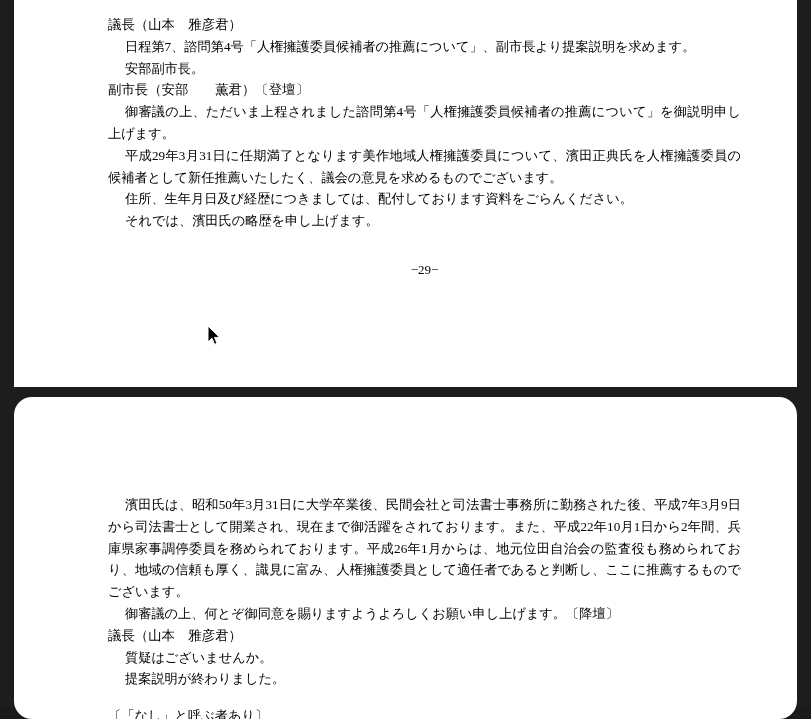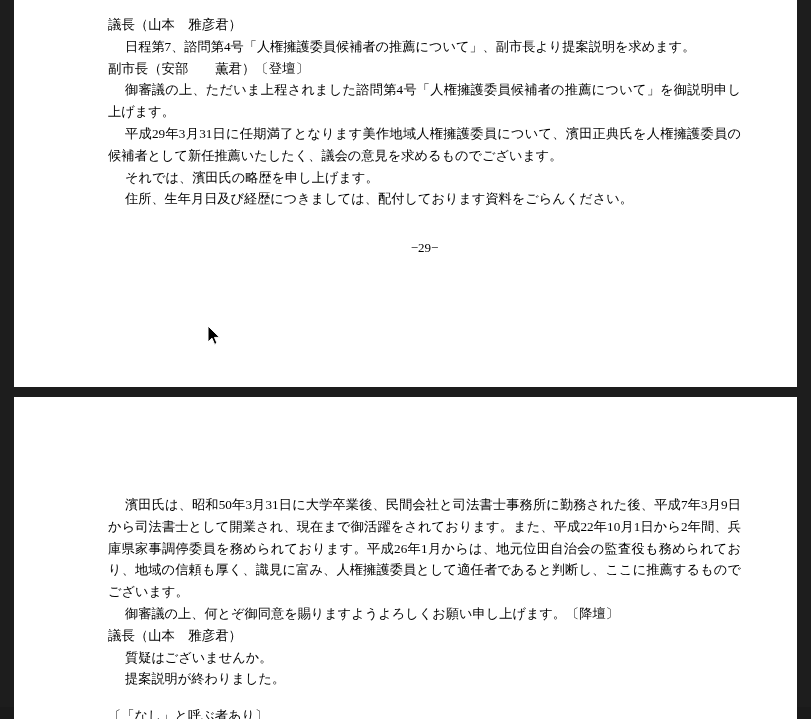--- a/index.html
+++ b/index.html
@@ -77,35 +77,37 @@
     pointer-events: none;
   }
   .cursor svg { display: block; }
   .centered {
     font-size: 13.2px;
     color: #000;
     margin-top: 17px;
   }
   .clip-bottom {
     overflow: hidden;
+    border-radius: 18px;
   }
 </style>
 </head>
 <body>
 
 <div class="viewer">
 
   <div class="page page-1">
     <div class="heading">議長（山本　雅彦君）</div>
     <div class="para">日程第7、諮問第4号「人権擁護委員候補者の推薦について」、副市長より提案説明を求めます。</div>
+    <div class="para">安部副市長。</div>
     <div class="heading">副市長（安部　　薫君）〔登壇〕</div>
     <div class="para">御審議の上、ただいま上程されました諮問第4号「人権擁護委員候補者の推薦について」を御説明申し上げます。</div>
     <div class="para">平成29年3月31日に任期満了となります美作地域人権擁護委員について、濱田正典氏を人権擁護委員の候補者として新任推薦いたしたく、議会の意見を求めるものでございます。</div>
+    <div class="para">住所、生年月日及び経歴につきましては、配付しております資料をごらんください。</div>
     <div class="para">それでは、濱田氏の略歴を申し上げます。</div>
-    <div class="para">住所、生年月日及び経歴につきましては、配付しております資料をごらんください。</div>
     <div class="pagenum">−29−</div>
   </div>
 
   <div class="gap"></div>
 
   <div class="page page-2 clip-bottom">
     <div class="spacer-top"></div>
     <div class="para">濱田氏は、昭和50年3月31日に大学卒業後、民間会社と司法書士事務所に勤務された後、平成7年3月9日から司法書士として開業され、現在まで御活躍をされております。また、平成22年10月1日から2年間、兵庫県家事調停委員を務められております。平成26年1月からは、地元位田自治会の監査役も務められており、地域の信頼も厚く、識見に富み、人権擁護委員として適任者であると判断し、ここに推薦するものでございます。</div>
     <div class="para">御審議の上、何とぞ御同意を賜りますようよろしくお願い申し上げます。〔降壇〕</div>
     <div class="heading">議長（山本　雅彦君）</div>

